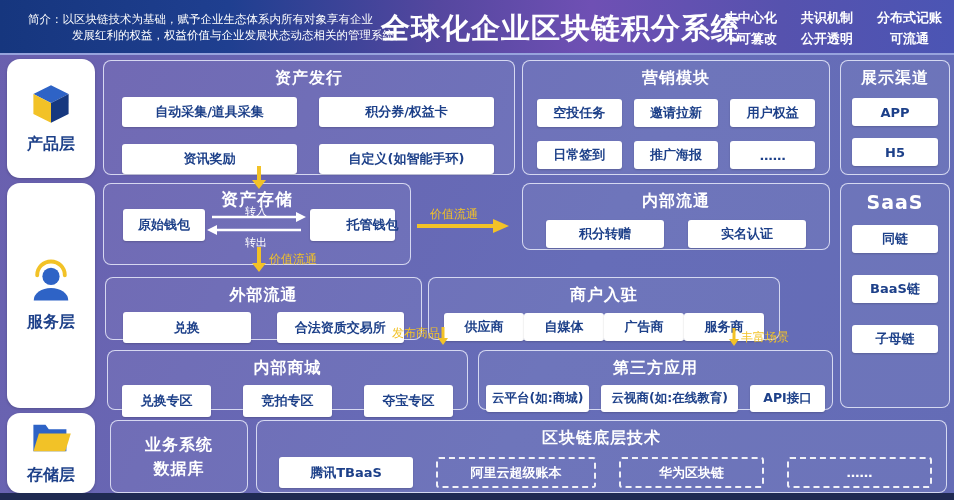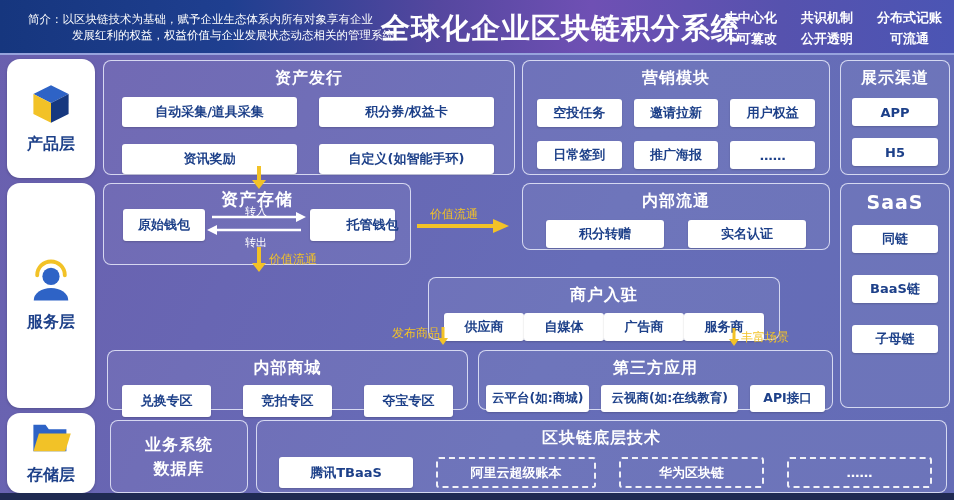--- a/index.html
+++ b/index.html
@@ -200,20 +200,27 @@
 
   <section class="sec" id="sec-saas">
     <div class="sec-title">SaaS</div>
     <div class="col">
       <div class="btn">同链</div>
       <div class="btn">BaaS链</div>
       <div class="btn">子母链</div>
     </div>
   </section>
 
+  <section class="sec" id="sec-external-circ">
+    <div class="sec-title">外部流通</div>
+    <div class="row">
+      <div class="btn">兑换</div>
+      <div class="btn">合法资质交易所</div>
+    </div>
+  </section>
 
   <section class="sec" id="sec-merchant">
     <div class="sec-title">商户入驻</div>
     <div class="row">
       <div class="btn">供应商</div>
       <div class="btn">自媒体</div>
       <div class="btn">广告商</div>
       <div class="btn">服务商</div>
     </div>
   </section>

